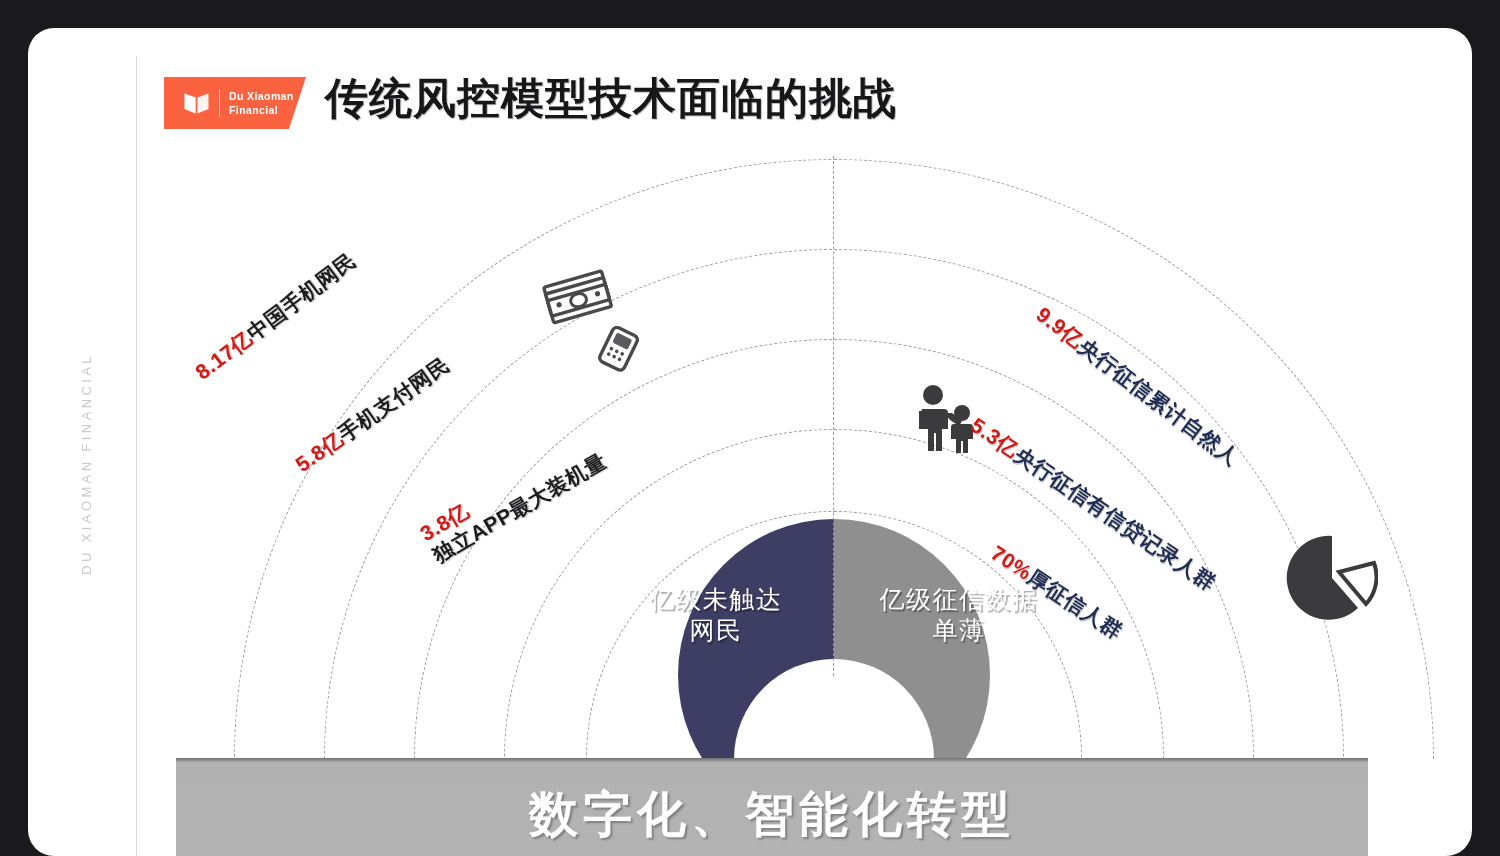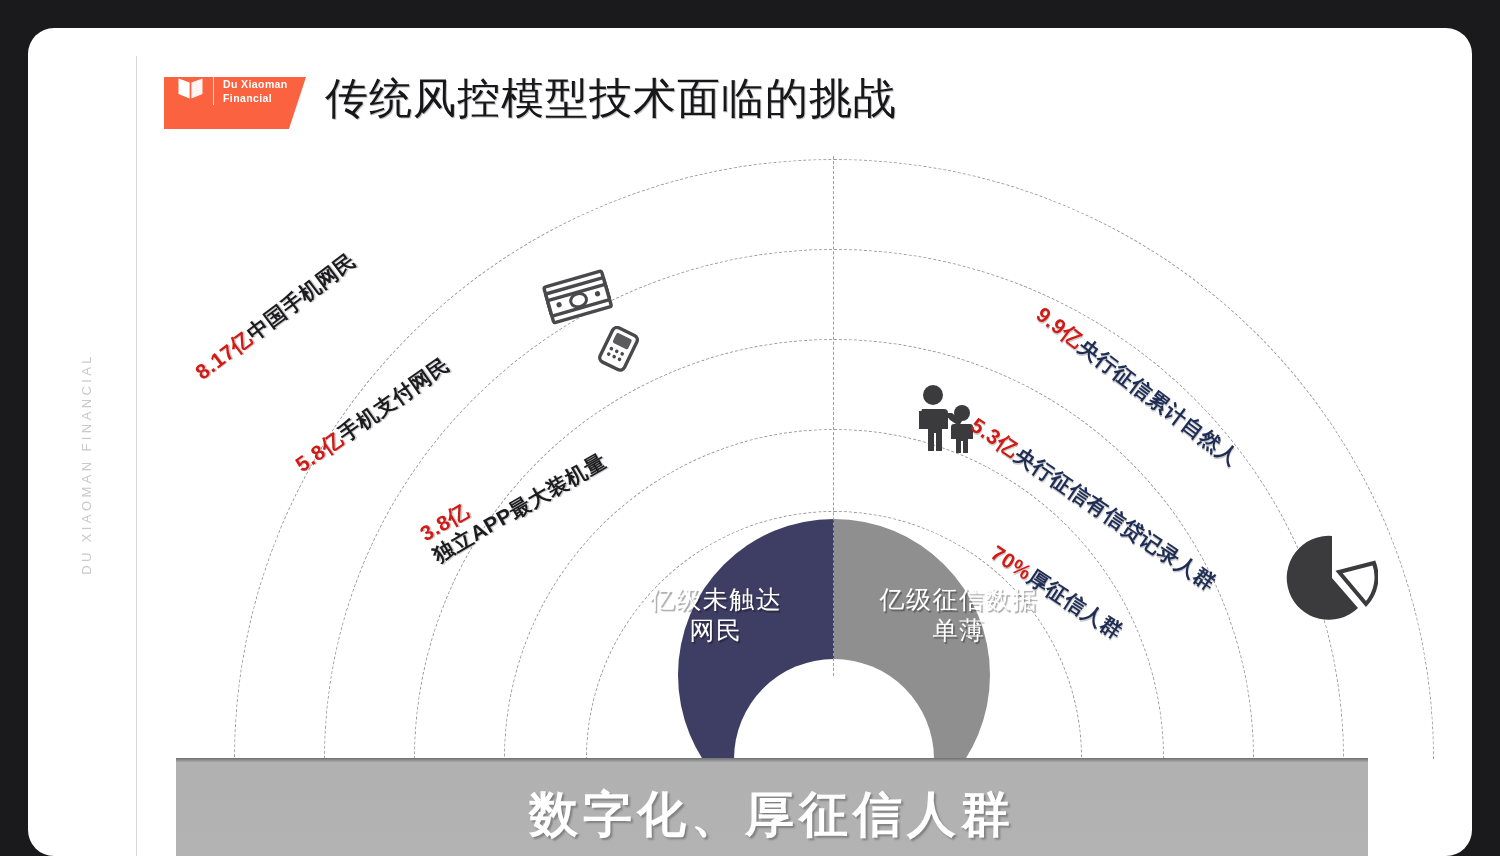--- a/index.html
+++ b/index.html
@@ -63,21 +63,22 @@
   }
 
   
   #logo {
     position: absolute;
     left: 136px; top: 49px;
     width: 142px; height: 52px;
     background: #fa6240;
     clip-path: polygon(0 0, 100% 0, 88% 100%, 0 100%);
     display: flex;
-    padding-left: 13px;
+    align-items: center;
+    padding-left: 19px;
   }
   #logo .book {
     width: 27px; height: 23px;
     position: relative;
     flex: 0 0 auto;
   }
   #logo .book svg { display: block; }
   #logo .vsep {
     width: 1px; height: 28px;
     background: rgba(255,255,255,0.75);
@@ -90,21 +91,21 @@
     font-weight: bold;
     letter-spacing: 0.4px;
     white-space: nowrap;
   }
 
   
   #title {
     position: absolute;
     left: 297px; top: 42px;
     font-size: 43px;
-    font-weight: normal;
+    font-weight: bold;
     color: #17171a;
     letter-spacing: 1px;
     white-space: nowrap;
     text-shadow: 1px 1px 0 rgba(0,0,0,0.25);
   }
 
   
   #stage {
     position: absolute;
     left: 108px; top: 100px;
@@ -356,19 +357,19 @@
 
     <div class="stat" style="left:945px; top:381px; transform: rotate(34deg);">
       <span class="num">5.3亿</span><span class="txtR">央行征信有信贷记录人群</span>
     </div>
 
     <div class="stat" style="left:965px; top:509px; transform: rotate(33deg);">
       <span class="num">70%</span><span class="txtR">厚征信人群</span>
     </div>
 
     <div id="bottombar">
-      <span class="btxt">数字化、厚征信人群</span>
+      <span class="btxt">数字化、智能化转型</span>
     </div>
 
     <div id="rule"></div>
 
   </div>
 </div>
 
 </body></html>

